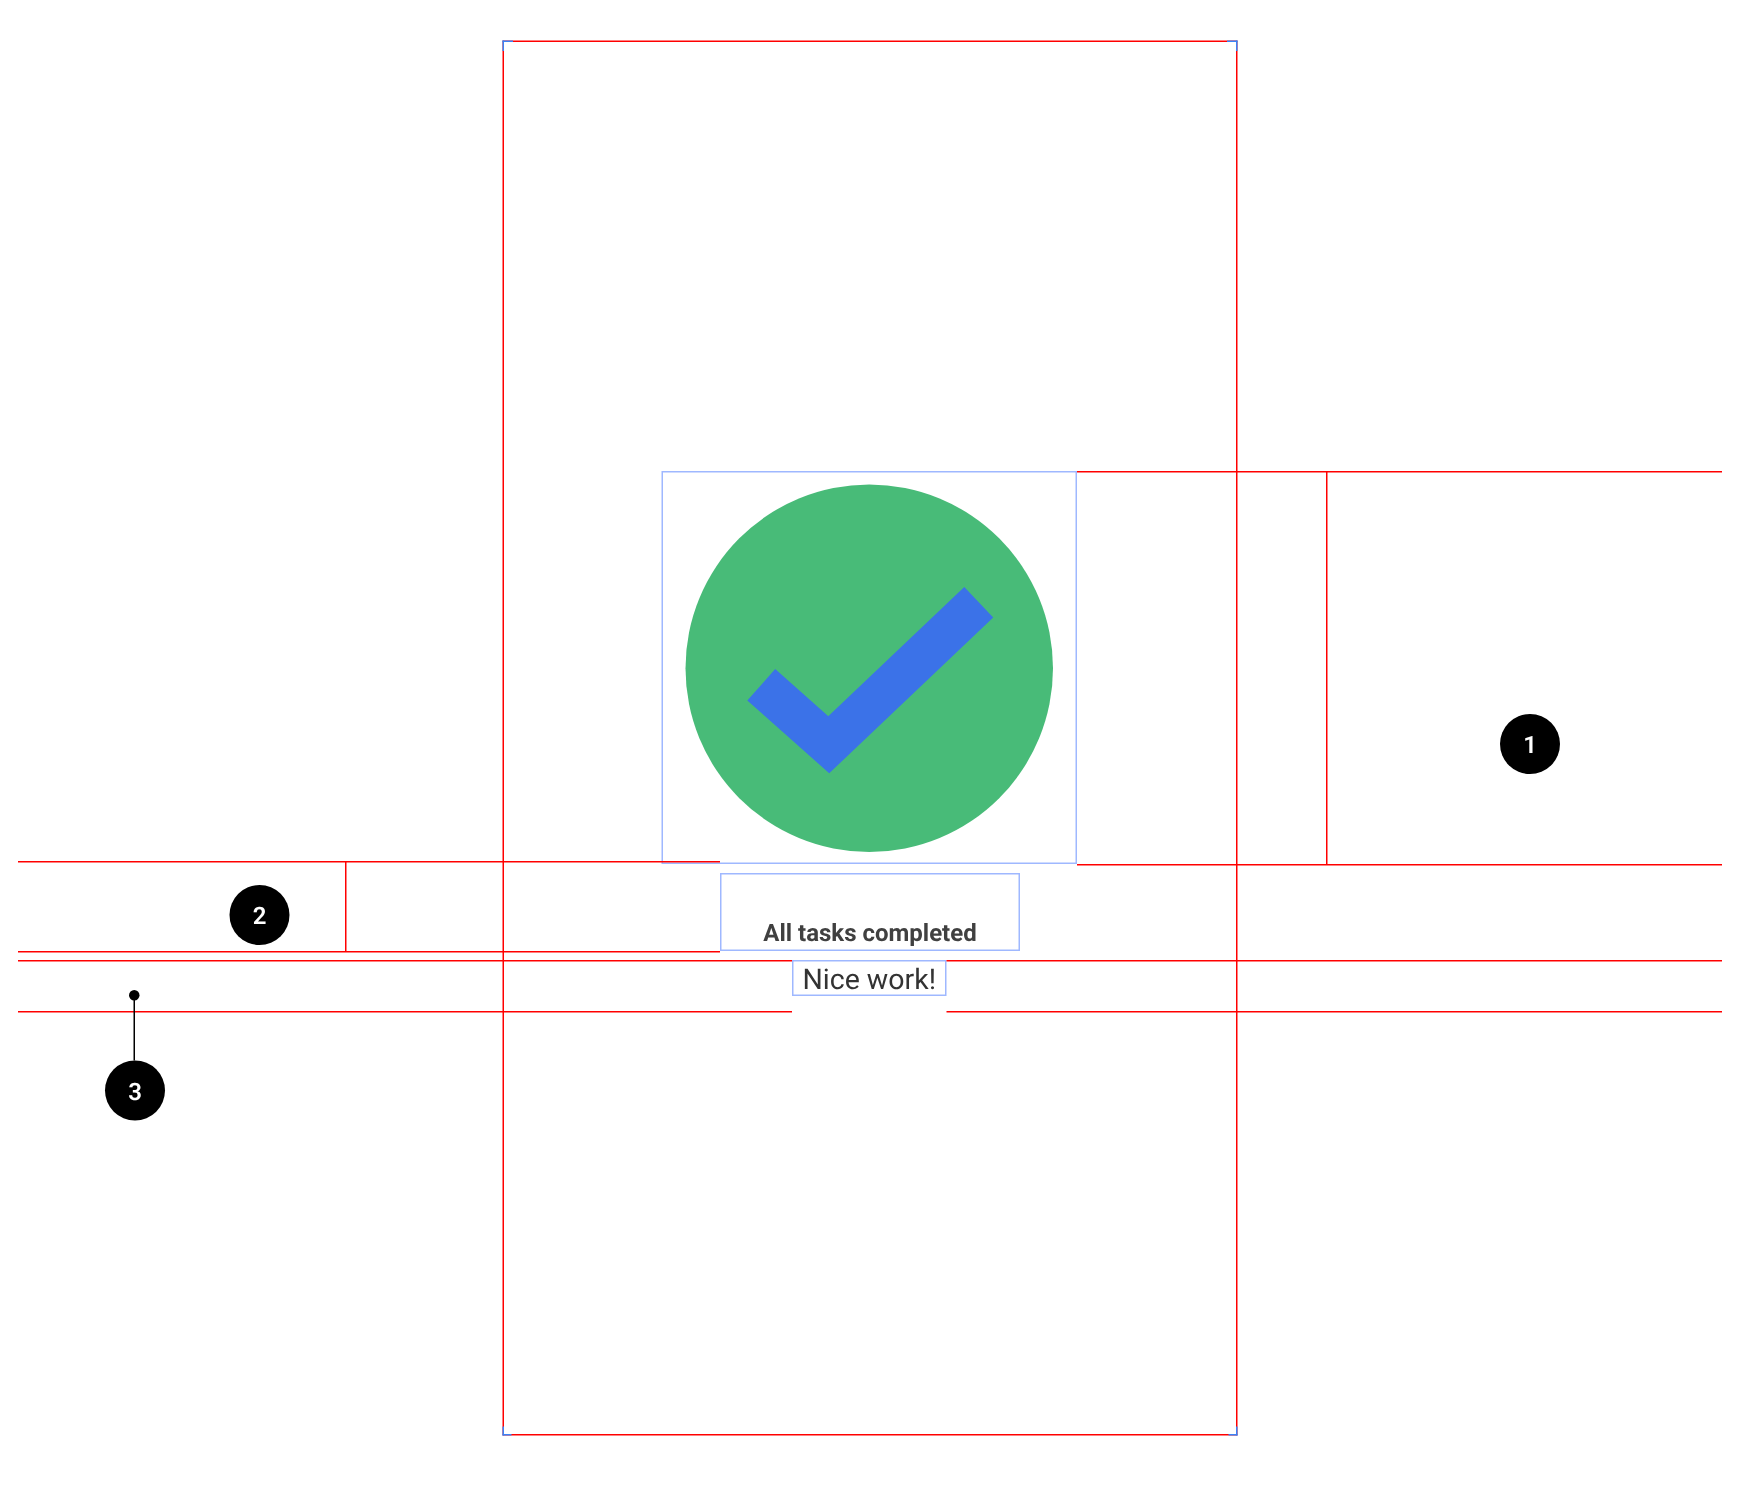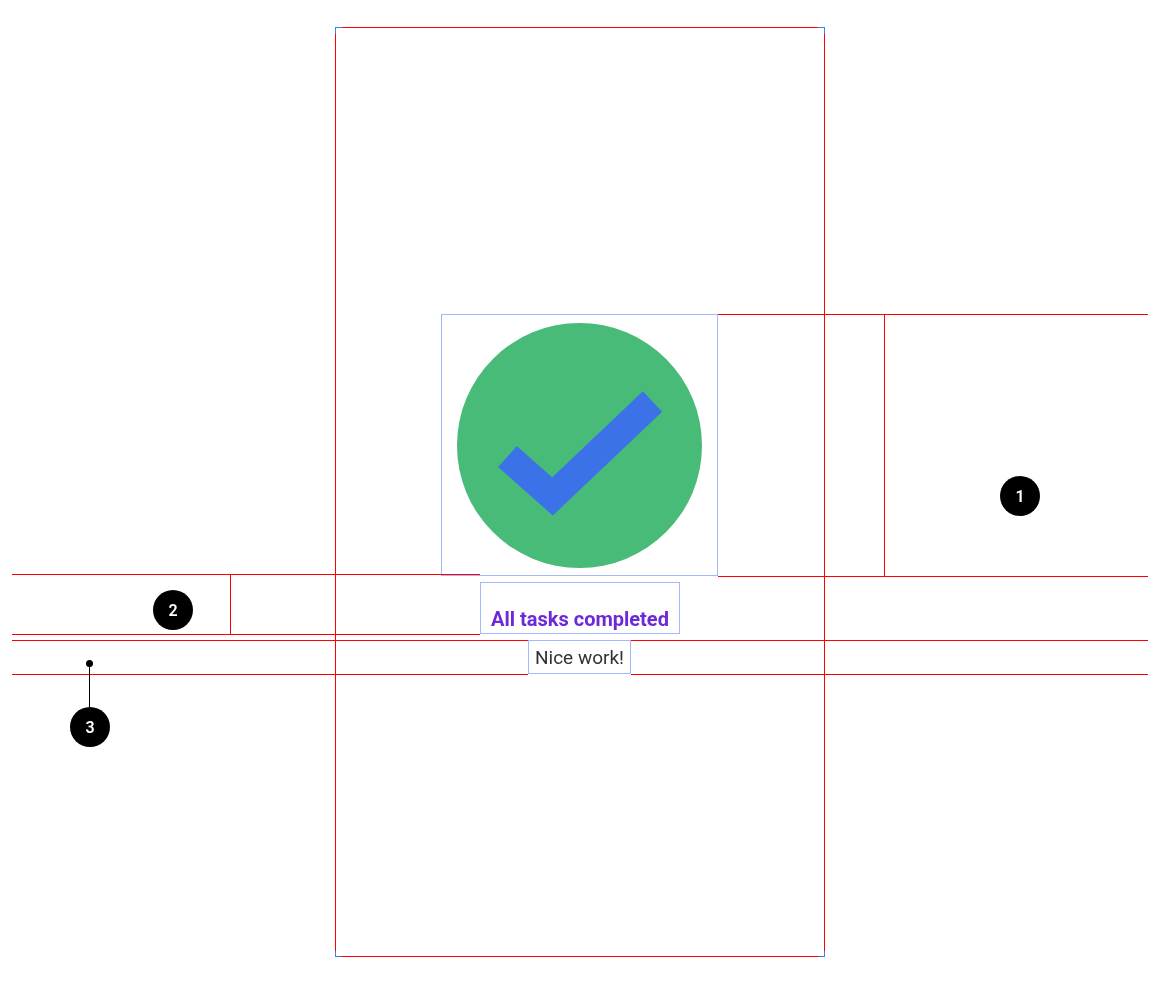--- a/index.html
+++ b/index.html
@@ -85,33 +85,33 @@
       top: 582px;
       width: 200px;
       height: 52px;
       border: 1px solid #9fb8ff;
       display: flex;
       align-items: flex-end;
       justify-content: center;
       padding-bottom: 2px;
     }
     .title-text {
-      font-size: 20px;
+      font-size: 16px;
       font-weight: 700;
-      color: #6d28d9;
+      color: #404040;
       white-space: nowrap;
     }
     
     
     .subtitle-frame {
       position: absolute;
       left: 528px;
       top: 640px;
       width: 103px;
-      height: 34px;
+      height: 24px;
       border: 1px solid #9fb8ff;
       display: flex;
       align-items: center;
       justify-content: center;
     }
     .subtitle-text {
       font-size: 19px;
       font-weight: 400;
       color: #333333;
       white-space: nowrap;

